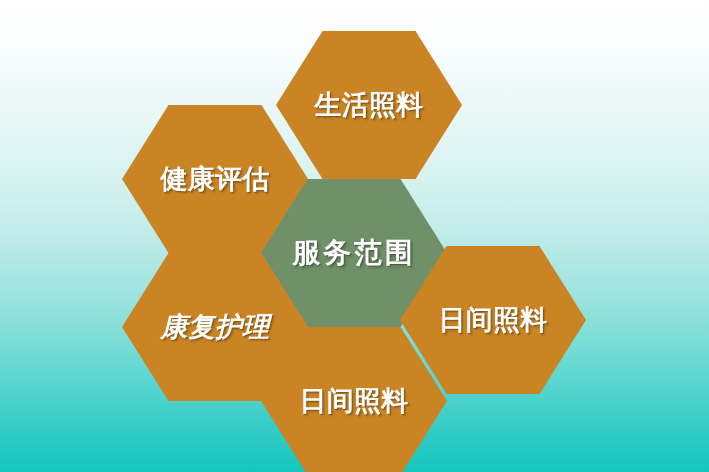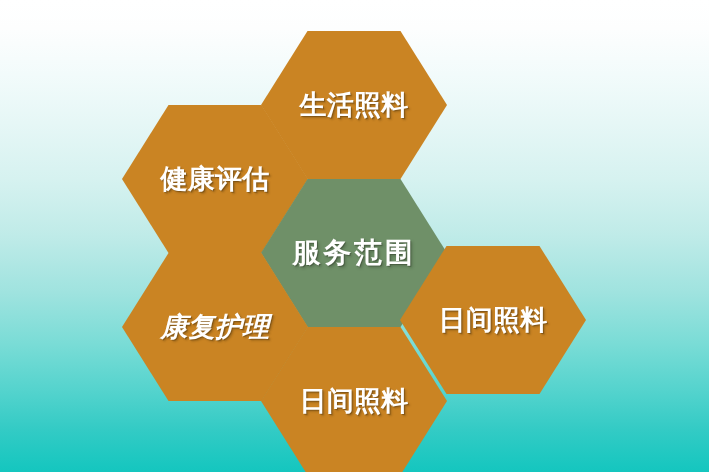--- a/index.html
+++ b/index.html
@@ -69,21 +69,21 @@
   .hex-center .hex-label {
     font-size: 28px;
     letter-spacing: 0.10em;
     text-shadow:
        1px 1px 0 rgba(55, 70, 50, 0.50),
        2px 2px 3px rgba(40, 55, 35, 0.35);
   }
 
   
   
-  #hex-top          { left: 261px; top:  31px; width: 186px; height: 148px; }
+  #hex-top          { left: 276px; top:  31px; width: 186px; height: 148px; }
   #hex-upper-left   { left: 122px; top: 105px; width: 186px; height: 148px; text-align: center; }
   #hex-upper-right  { left: 400px; top: 105px; width: 186px; height: 148px; }
   #hex-center       { left: 261px; top: 179px; width: 186px; height: 148px; }
   #hex-lower-left   { left: 122px; top: 253px; width: 186px; height: 148px; font-style: italic; }
   #hex-lower-right  { left: 400px; top: 246px; width: 186px; height: 148px; }
   #hex-bottom       { left: 261px; top: 327px; width: 186px; height: 148px; }
 </style>
 </head>
 <body>
 

